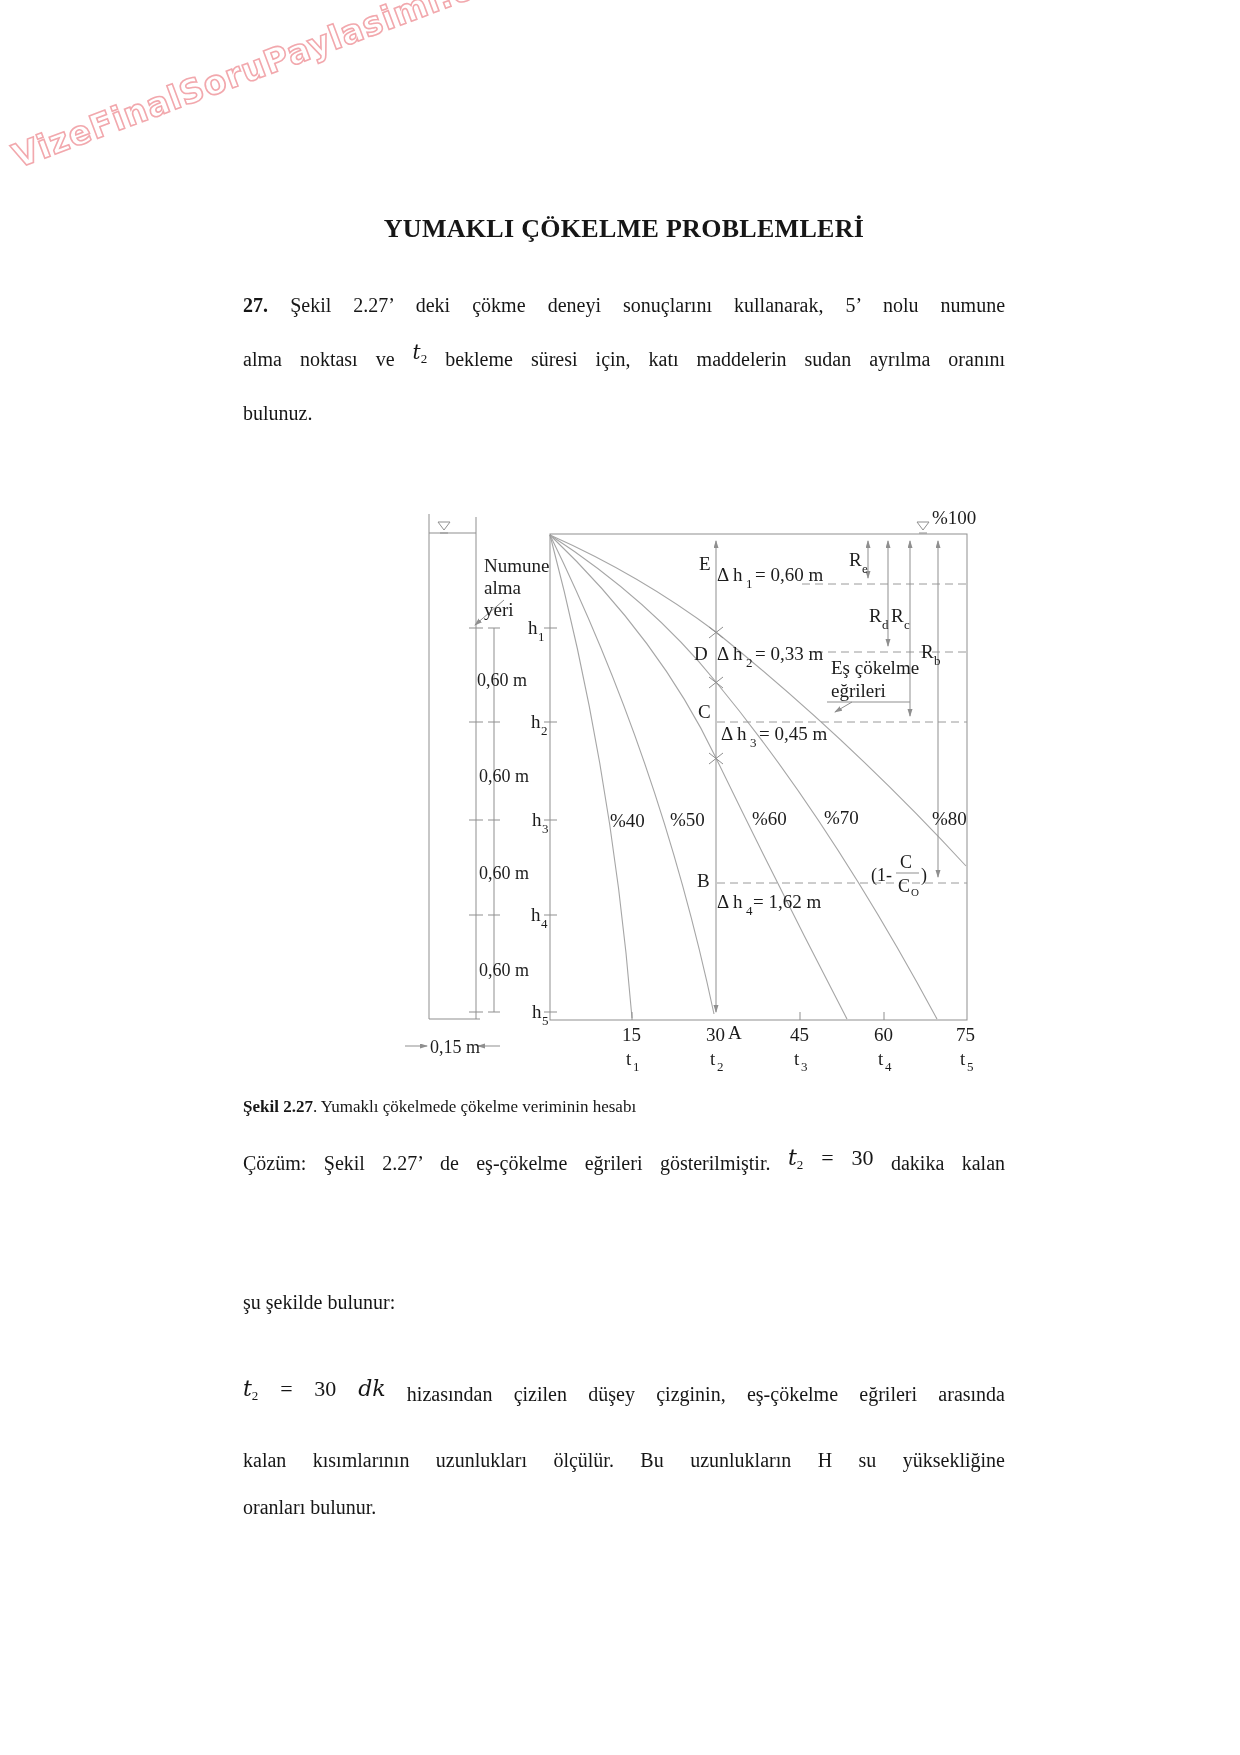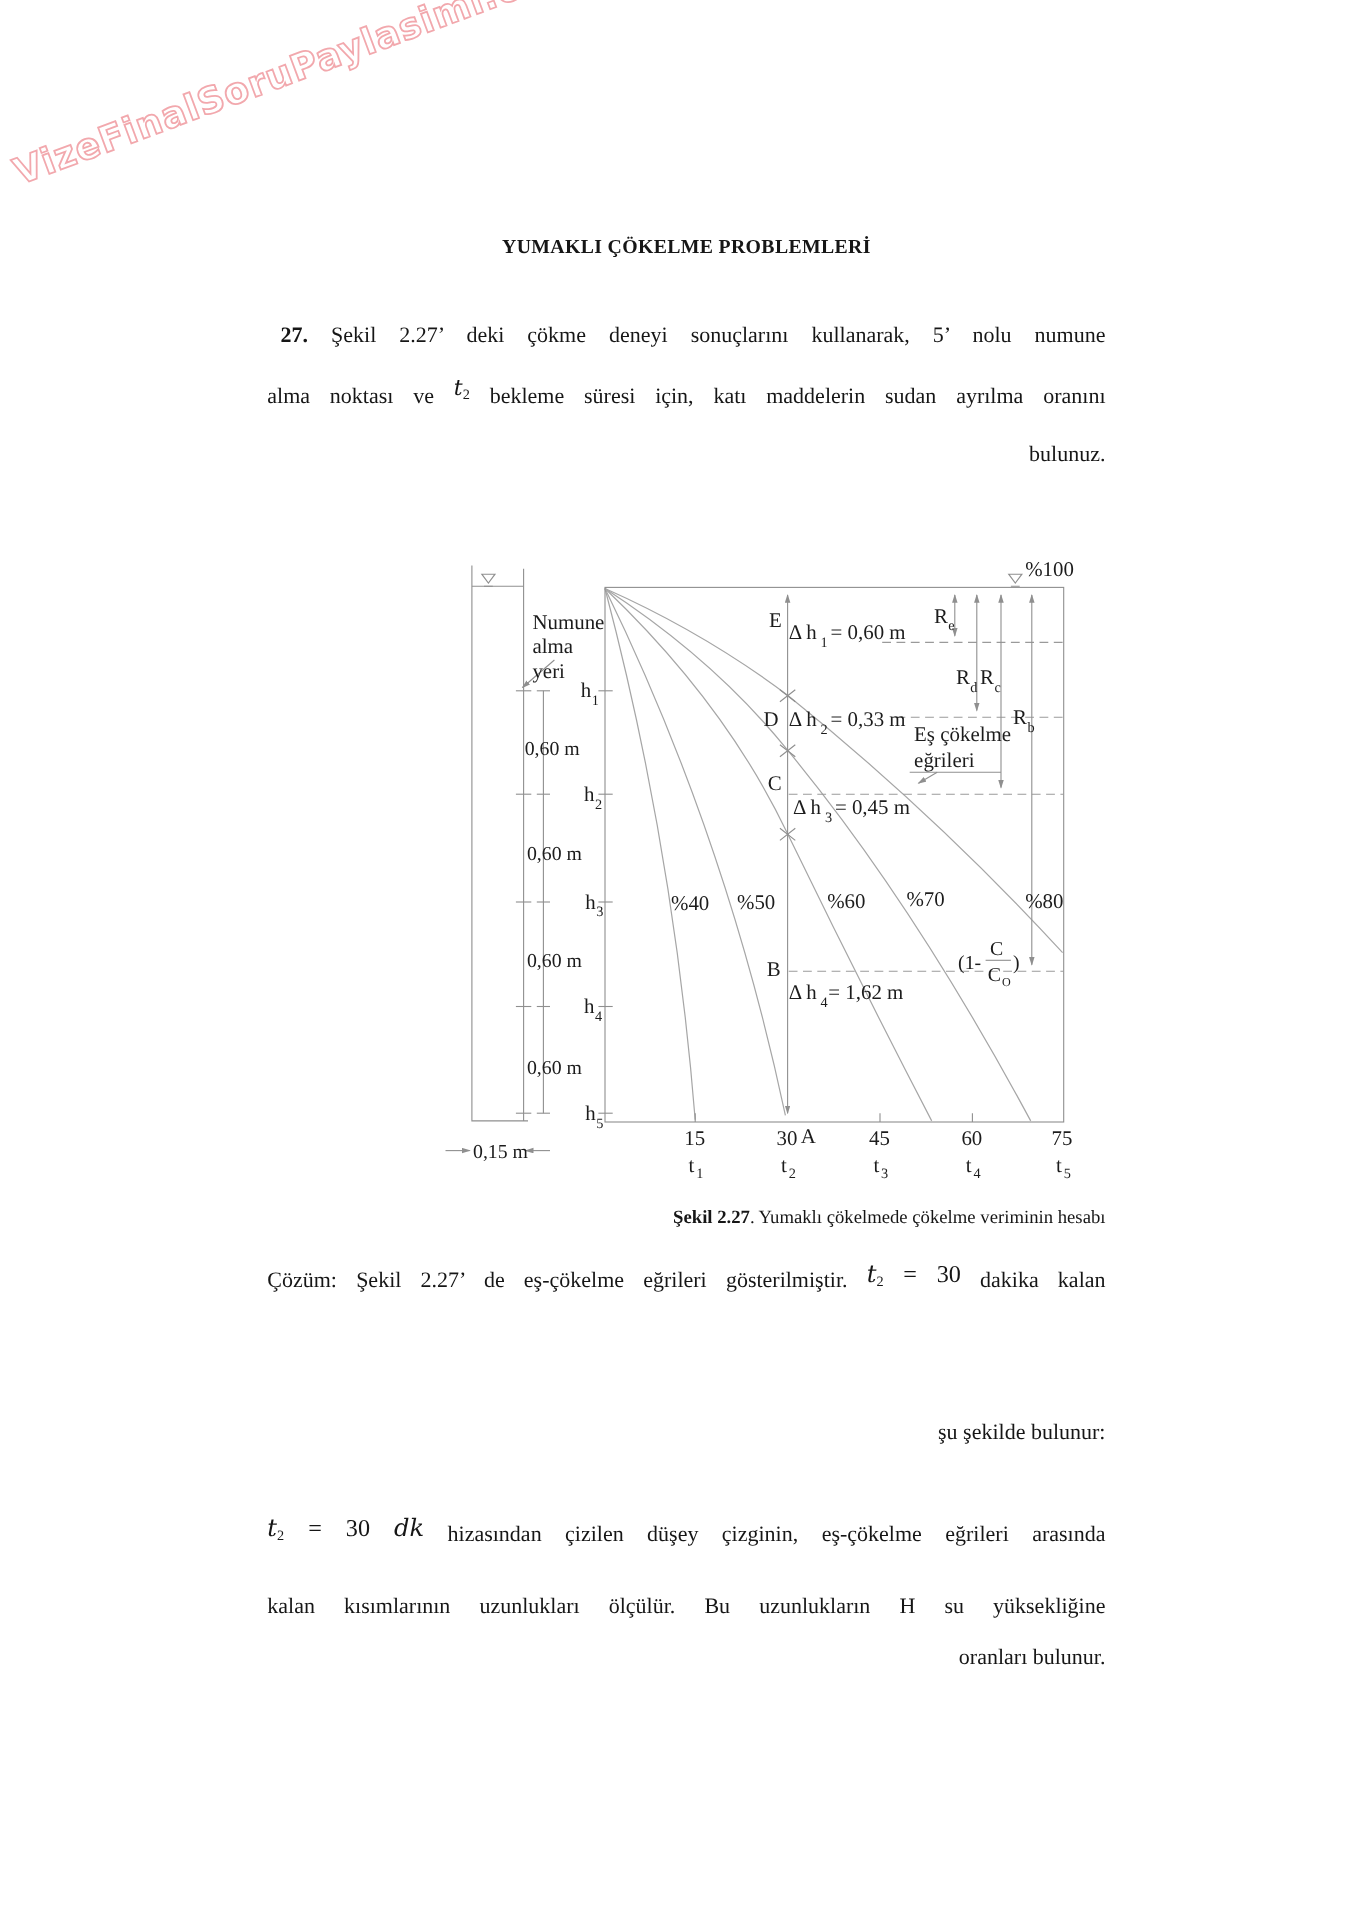--- a/index.html
+++ b/index.html
@@ -2,24 +2,24 @@
 <html><head>
 <meta charset="utf-8">
 <style>
   html,body{margin:0;padding:0;background:#e8e8e8;}
   .page{position:relative;width:1240px;height:1755px;background:#ffffff;overflow:hidden;
         font-family:"Liberation Serif",serif;color:#161616;}
   .watermark{position:absolute;left:14px;top:138px;transform:rotate(-20.5deg);transform-origin:0 50%;
         font-family:"DejaVu Sans",sans-serif;font-weight:700;font-size:33px;letter-spacing:1px;
         color:#ffffff;-webkit-text-stroke:1.6px #f2a8ad;white-space:nowrap;}
   .title{position:absolute;left:243px;top:214px;width:762px;text-align:center;
-        font-weight:700;font-size:18px;letter-spacing:.3px;}
-  .tl{position:absolute;left:243px;width:762px;font-size:20px;line-height:26px;text-align:right;}
+        font-weight:700;font-size:26px;letter-spacing:.3px;}
+  .tl{position:absolute;left:243px;width:762px;font-size:20px;line-height:26px;}
   .just{text-align:justify;text-align-last:justify;}
-  .b{font-weight:700;margin-left:12px;}
+  .b{font-weight:700;}
   .math{position:relative;top:-7px;font-size:20px;margin-top:48px;}
   .math i{font-family:"DejaVu Serif",serif;font-style:italic;}
   .math sub{font-size:13px;vertical-align:-4px;}
   .math.big{font-size:22px;top:-5px;}
   .cap{font-size:17px;}
   
   .fig{position:absolute;left:390px;top:430px;}
   .ln{stroke:#8f8f8f;stroke-width:1;fill:none;}
   .curve{stroke:#a6a6a6;stroke-width:1.1;fill:none;}
   .dash{stroke:#9a9a9a;stroke-width:1;fill:none;stroke-dasharray:8 5;}

